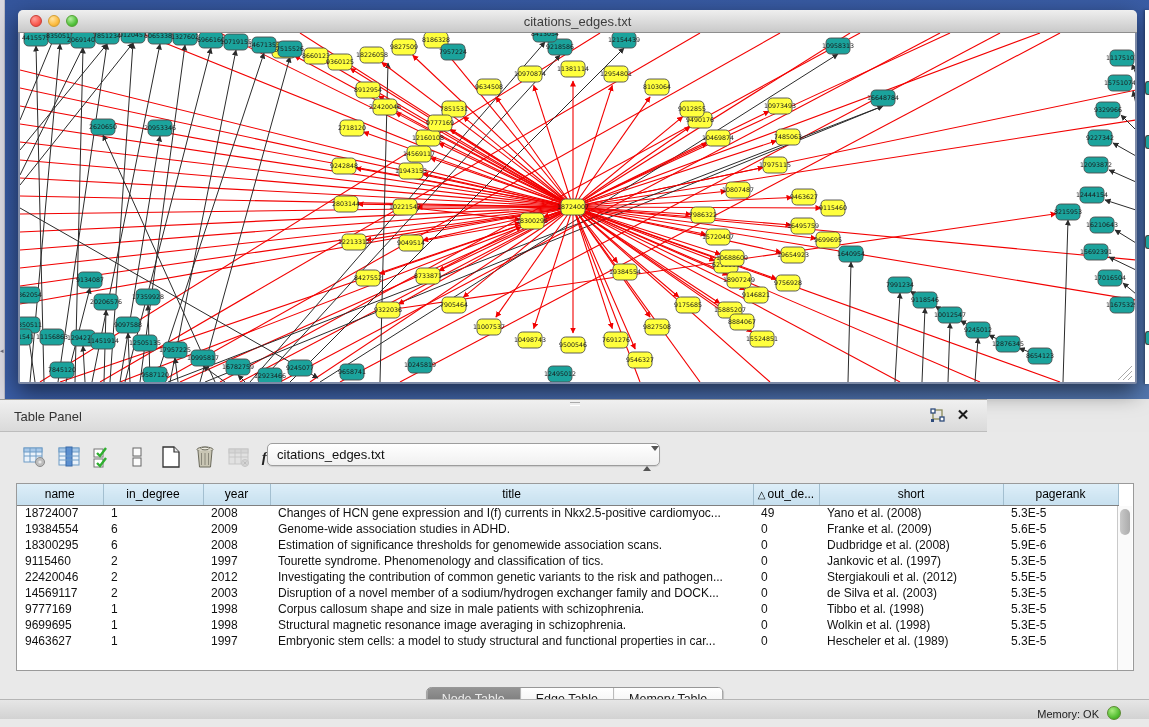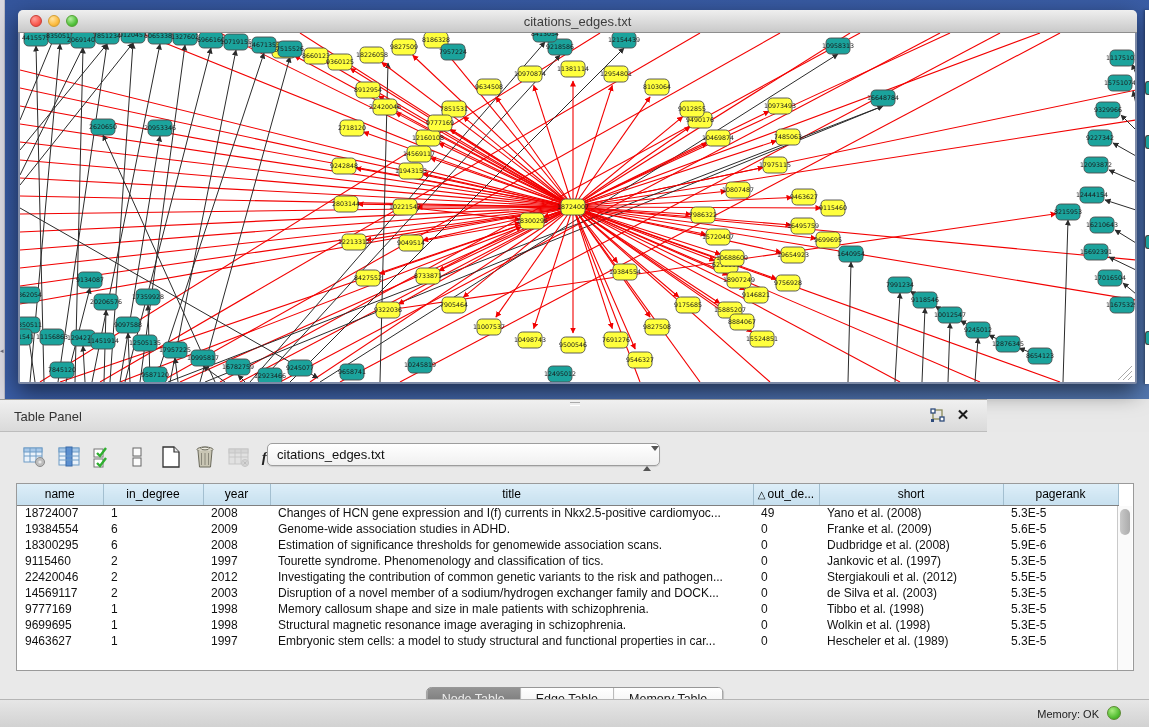--- a/index.html
+++ b/index.html
@@ -59,21 +59,21 @@
   .vscroll { position:absolute; right:1px; top:22px; width:15px; height:164px; background:#fafafa; border-left:1px solid #c9c9c9; }
   .vthumb { position:absolute; left:2px; top:3px; width:10px; height:26px; background:linear-gradient(90deg,#c9c9c9,#ababab); border-radius:6px; }
 
   .tabs-row { position:absolute; left:0; top:240px; width:1149px; height:30px; }
   .seg { position:absolute; left:50%; transform:translateX(-50%); top:15px; display:flex; border:1px solid #979797; border-radius:5px;
          overflow:hidden; box-shadow:0 1px 1px rgba(0,0,0,.15); }
   .seg .tab { padding:4px 15px; font-size:12.5px; background:linear-gradient(#ffffff,#efefef); color:#1a1a1a; border-right:1px solid #b0b0b0; }
   .seg .tab:last-child { border-right:none; }
   .seg .tab.active { background:linear-gradient(#949494,#6f6f6f); color:#ececec; }
 
-  .status-bar { position:absolute; left:0; top:267px; width:1149px; height:28px; border-top:1px solid #b5b5b5;
+  .status-bar { position:absolute; left:0; top:267px; width:1149px; height:20px; border-top:1px solid #b5b5b5;
                 background:linear-gradient(#e6e6e6,#d2d2d2); }
   .mem-label { position:absolute; right:50px; top:8px; font-size:11px; color:#222; }
   .mem-dot { position:absolute; right:28px; top:6px; width:14px; height:14px; border-radius:50%;
              background:radial-gradient(circle at 35% 30%, #a8ec7e, #4fbb2e 65%, #33951d); border:1px solid #5a8a31; }
 </style>
 </head>
 <body>
 
 <div class="desktop">
   <div class="left-rail">
@@ -900,21 +900,21 @@
             <td>2003</td>
             <td>Disruption of a novel member of a sodium/hydrogen exchanger family and DOCK...</td>
             <td>0</td>
             <td>de Silva et al. (2003)</td>
             <td>5.3E-5</td>
           </tr>
           <tr>
             <td>9777169</td>
             <td>1</td>
             <td>1998</td>
-            <td>Memory callosum shape and size in male patients with schizophrenia.</td>
+            <td>Corpus callosum shape and size in male patients with schizophrenia.</td>
             <td>0</td>
             <td>Tibbo et al. (1998)</td>
             <td>5.3E-5</td>
           </tr>
           <tr>
             <td>9699695</td>
             <td>1</td>
             <td>1998</td>
             <td>Structural magnetic resonance image averaging in schizophrenia.</td>
             <td>0</td>

